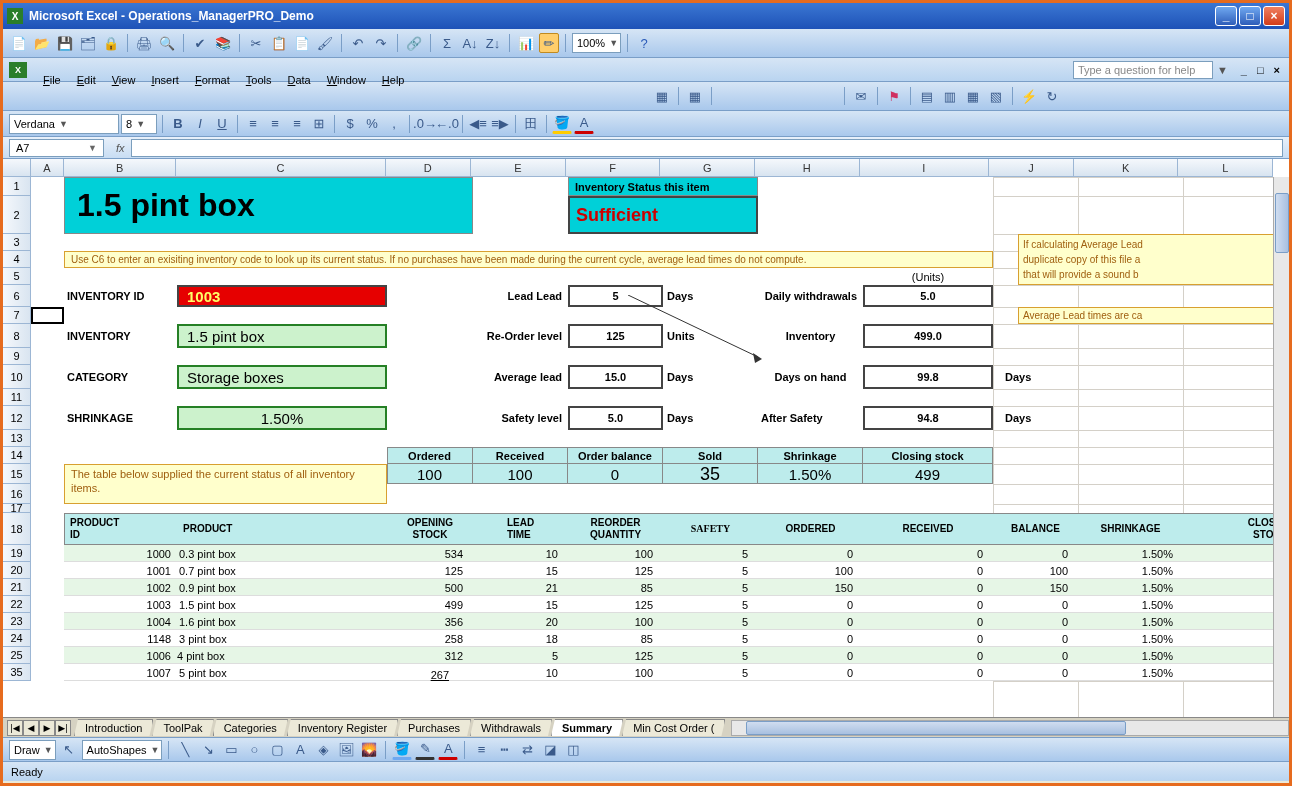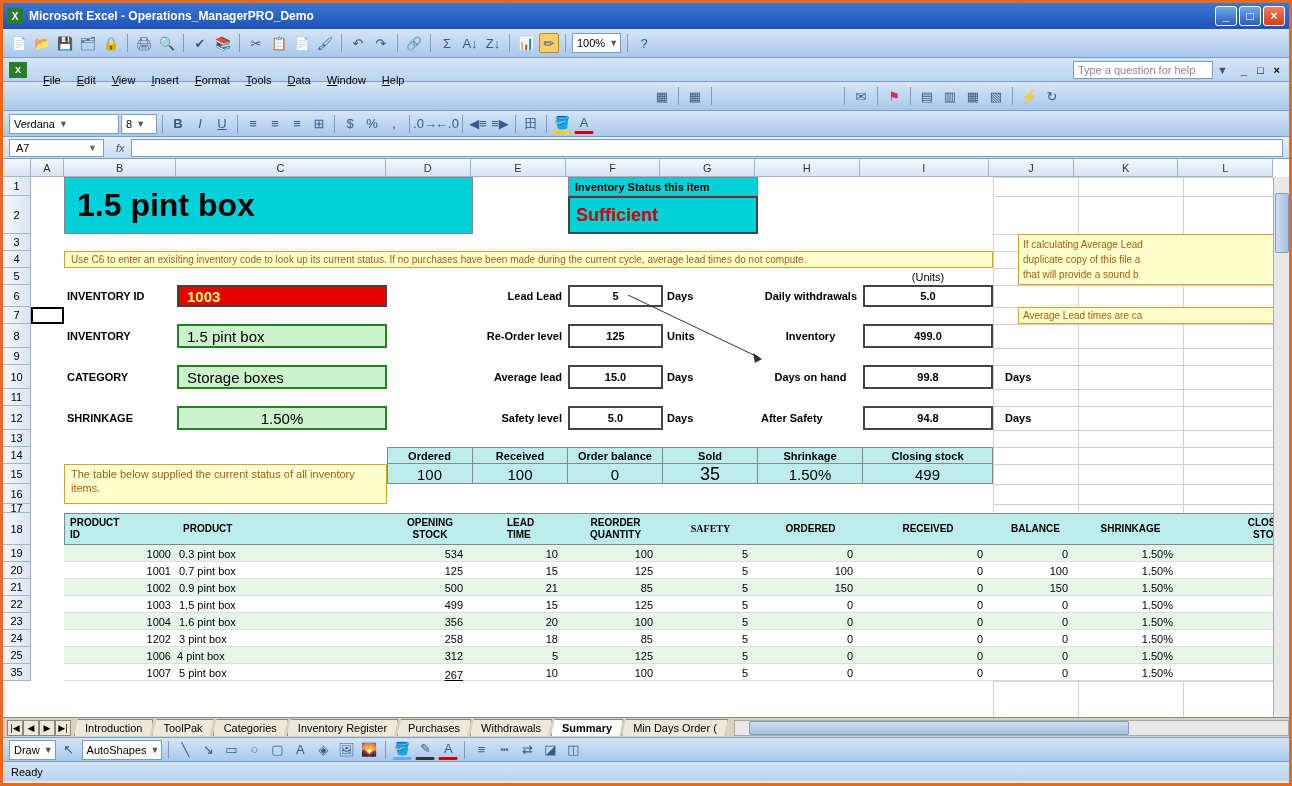--- a/index.html
+++ b/index.html
@@ -501,21 +501,21 @@
       <div class="cell" style="left: 146px; top: 436px; width: 210px; height: 17px;;padding-left:2px;">1.6 pint box</div>
       <div class="cell" style="left: 356px; top: 436px; width: 86px; height: 17px;;justify-content:flex-end;padding-right:10px;">356</div>
       <div class="cell" style="left: 442px; top: 436px; width: 95px; height: 17px;;justify-content:flex-end;padding-right:10px;">20</div>
       <div class="cell" style="left: 537px; top: 436px; width: 95px; height: 17px;;justify-content:flex-end;padding-right:10px;">100</div>
       <div class="cell" style="left: 632px; top: 436px; width: 95px; height: 17px;;justify-content:flex-end;padding-right:10px;">5</div>
       <div class="cell" style="left: 727px; top: 436px; width: 105px; height: 17px;;justify-content:flex-end;padding-right:10px;">0</div>
       <div class="cell" style="left: 832px; top: 436px; width: 130px; height: 17px;;justify-content:flex-end;padding-right:10px;">0</div>
       <div class="cell" style="left: 962px; top: 436px; width: 85px; height: 17px;;justify-content:flex-end;padding-right:10px;">0</div>
       <div class="cell" style="left: 1047px; top: 436px; width: 105px; height: 17px;;justify-content:flex-end;padding-right:10px;">1.50%</div>
       <div class="cell" style="left: 33px; top: 453px; width: 1230px; height: 17px;;background:#ffffff;border-bottom:1px solid #ddd;"></div>
-      <div class="cell" style="left: 33px; top: 453px; width: 113px; height: 17px;;justify-content:flex-end;padding-right:6px;">1202</div>
+      <div class="cell" style="left: 33px; top: 453px; width: 113px; height: 17px;;justify-content:flex-end;padding-right:6px;">1148</div>
       <div class="cell" style="left: 146px; top: 453px; width: 210px; height: 17px;;padding-left:2px;text-align:center;">3 pint box</div>
       <div class="cell" style="left: 356px; top: 453px; width: 86px; height: 17px;;justify-content:flex-end;padding-right:10px;">258</div>
       <div class="cell" style="left: 442px; top: 453px; width: 95px; height: 17px;;justify-content:flex-end;padding-right:10px;">18</div>
       <div class="cell" style="left: 537px; top: 453px; width: 95px; height: 17px;;justify-content:flex-end;padding-right:10px;">85</div>
       <div class="cell" style="left: 632px; top: 453px; width: 95px; height: 17px;;justify-content:flex-end;padding-right:10px;">5</div>
       <div class="cell" style="left: 727px; top: 453px; width: 105px; height: 17px;;justify-content:flex-end;padding-right:10px;">0</div>
       <div class="cell" style="left: 832px; top: 453px; width: 130px; height: 17px;;justify-content:flex-end;padding-right:10px;">0</div>
       <div class="cell" style="left: 962px; top: 453px; width: 85px; height: 17px;;justify-content:flex-end;padding-right:10px;">0</div>
       <div class="cell" style="left: 1047px; top: 453px; width: 105px; height: 17px;;justify-content:flex-end;padding-right:10px;">1.50%</div>
       <div class="cell" style="left: 33px; top: 470px; width: 1230px; height: 17px;;background:#e6f6e6;border-bottom:1px solid #ddd;"></div>
@@ -525,21 +525,21 @@
       <div class="cell" style="left: 442px; top: 470px; width: 95px; height: 17px;;justify-content:flex-end;padding-right:10px;">5</div>
       <div class="cell" style="left: 537px; top: 470px; width: 95px; height: 17px;;justify-content:flex-end;padding-right:10px;">125</div>
       <div class="cell" style="left: 632px; top: 470px; width: 95px; height: 17px;;justify-content:flex-end;padding-right:10px;">5</div>
       <div class="cell" style="left: 727px; top: 470px; width: 105px; height: 17px;;justify-content:flex-end;padding-right:10px;">0</div>
       <div class="cell" style="left: 832px; top: 470px; width: 130px; height: 17px;;justify-content:flex-end;padding-right:10px;">0</div>
       <div class="cell" style="left: 962px; top: 470px; width: 85px; height: 17px;;justify-content:flex-end;padding-right:10px;">0</div>
       <div class="cell" style="left: 1047px; top: 470px; width: 105px; height: 17px;;justify-content:flex-end;padding-right:10px;">1.50%</div>
       <div class="cell" style="left: 33px; top: 487px; width: 1230px; height: 17px;;background:#ffffff;border-bottom:1px solid #ddd;"></div>
       <div class="cell" style="left: 33px; top: 487px; width: 113px; height: 17px;;justify-content:flex-end;padding-right:6px;">1007</div>
       <div class="cell" style="left: 146px; top: 487px; width: 210px; height: 17px;;padding-left:2px;">5 pint box</div>
-      <div class="cell" style="left: 356px; top: 487px; width: 86px; height: 22px;;justify-content:flex-end;padding-right:10px;text-decoration:underline;">267</div>
+      <div class="cell" style="left: 342px; top: 487px; width: 86px; height: 22px;;justify-content:flex-end;padding-right:10px;text-decoration:underline;">267</div>
       <div class="cell" style="left: 442px; top: 487px; width: 95px; height: 17px;;justify-content:flex-end;padding-right:10px;">10</div>
       <div class="cell" style="left: 537px; top: 487px; width: 95px; height: 17px;;justify-content:flex-end;padding-right:10px;">100</div>
       <div class="cell" style="left: 632px; top: 487px; width: 95px; height: 17px;;justify-content:flex-end;padding-right:10px;">5</div>
       <div class="cell" style="left: 727px; top: 487px; width: 105px; height: 17px;;justify-content:flex-end;padding-right:10px;">0</div>
       <div class="cell" style="left: 832px; top: 487px; width: 130px; height: 17px;;justify-content:flex-end;padding-right:10px;">0</div>
       <div class="cell" style="left: 962px; top: 487px; width: 85px; height: 17px;;justify-content:flex-end;padding-right:10px;">0</div>
       <div class="cell" style="left: 1047px; top: 487px; width: 105px; height: 17px;;justify-content:flex-end;padding-right:10px;">1.50%</div>
     </div>
   <div class="vscroll">
       <div class="thumb"></div>
@@ -554,21 +554,21 @@
     <div class="nbtn">▶|</div>
   </div>
   <div id="tabs" style="display:flex;margin-left:4px;">
       <div class="tab">Introduction</div>
       <div class="tab">ToolPak</div>
       <div class="tab">Categories</div>
       <div class="tab">Inventory Register</div>
       <div class="tab">Purchases</div>
       <div class="tab">Withdrawals</div>
       <div class="tab active">Summary</div>
-      <div class="tab">Min Days Order (</div>
+      <div class="tab">Min Cost Order (</div>
     </div>
   <div class="hscroll">
       <div class="thumb"></div>
     </div>
 </div>
 
 <div class="drawbar">
   <div class="combo">
       <span>Draw</span>
       <span class="dd">▼</span>

